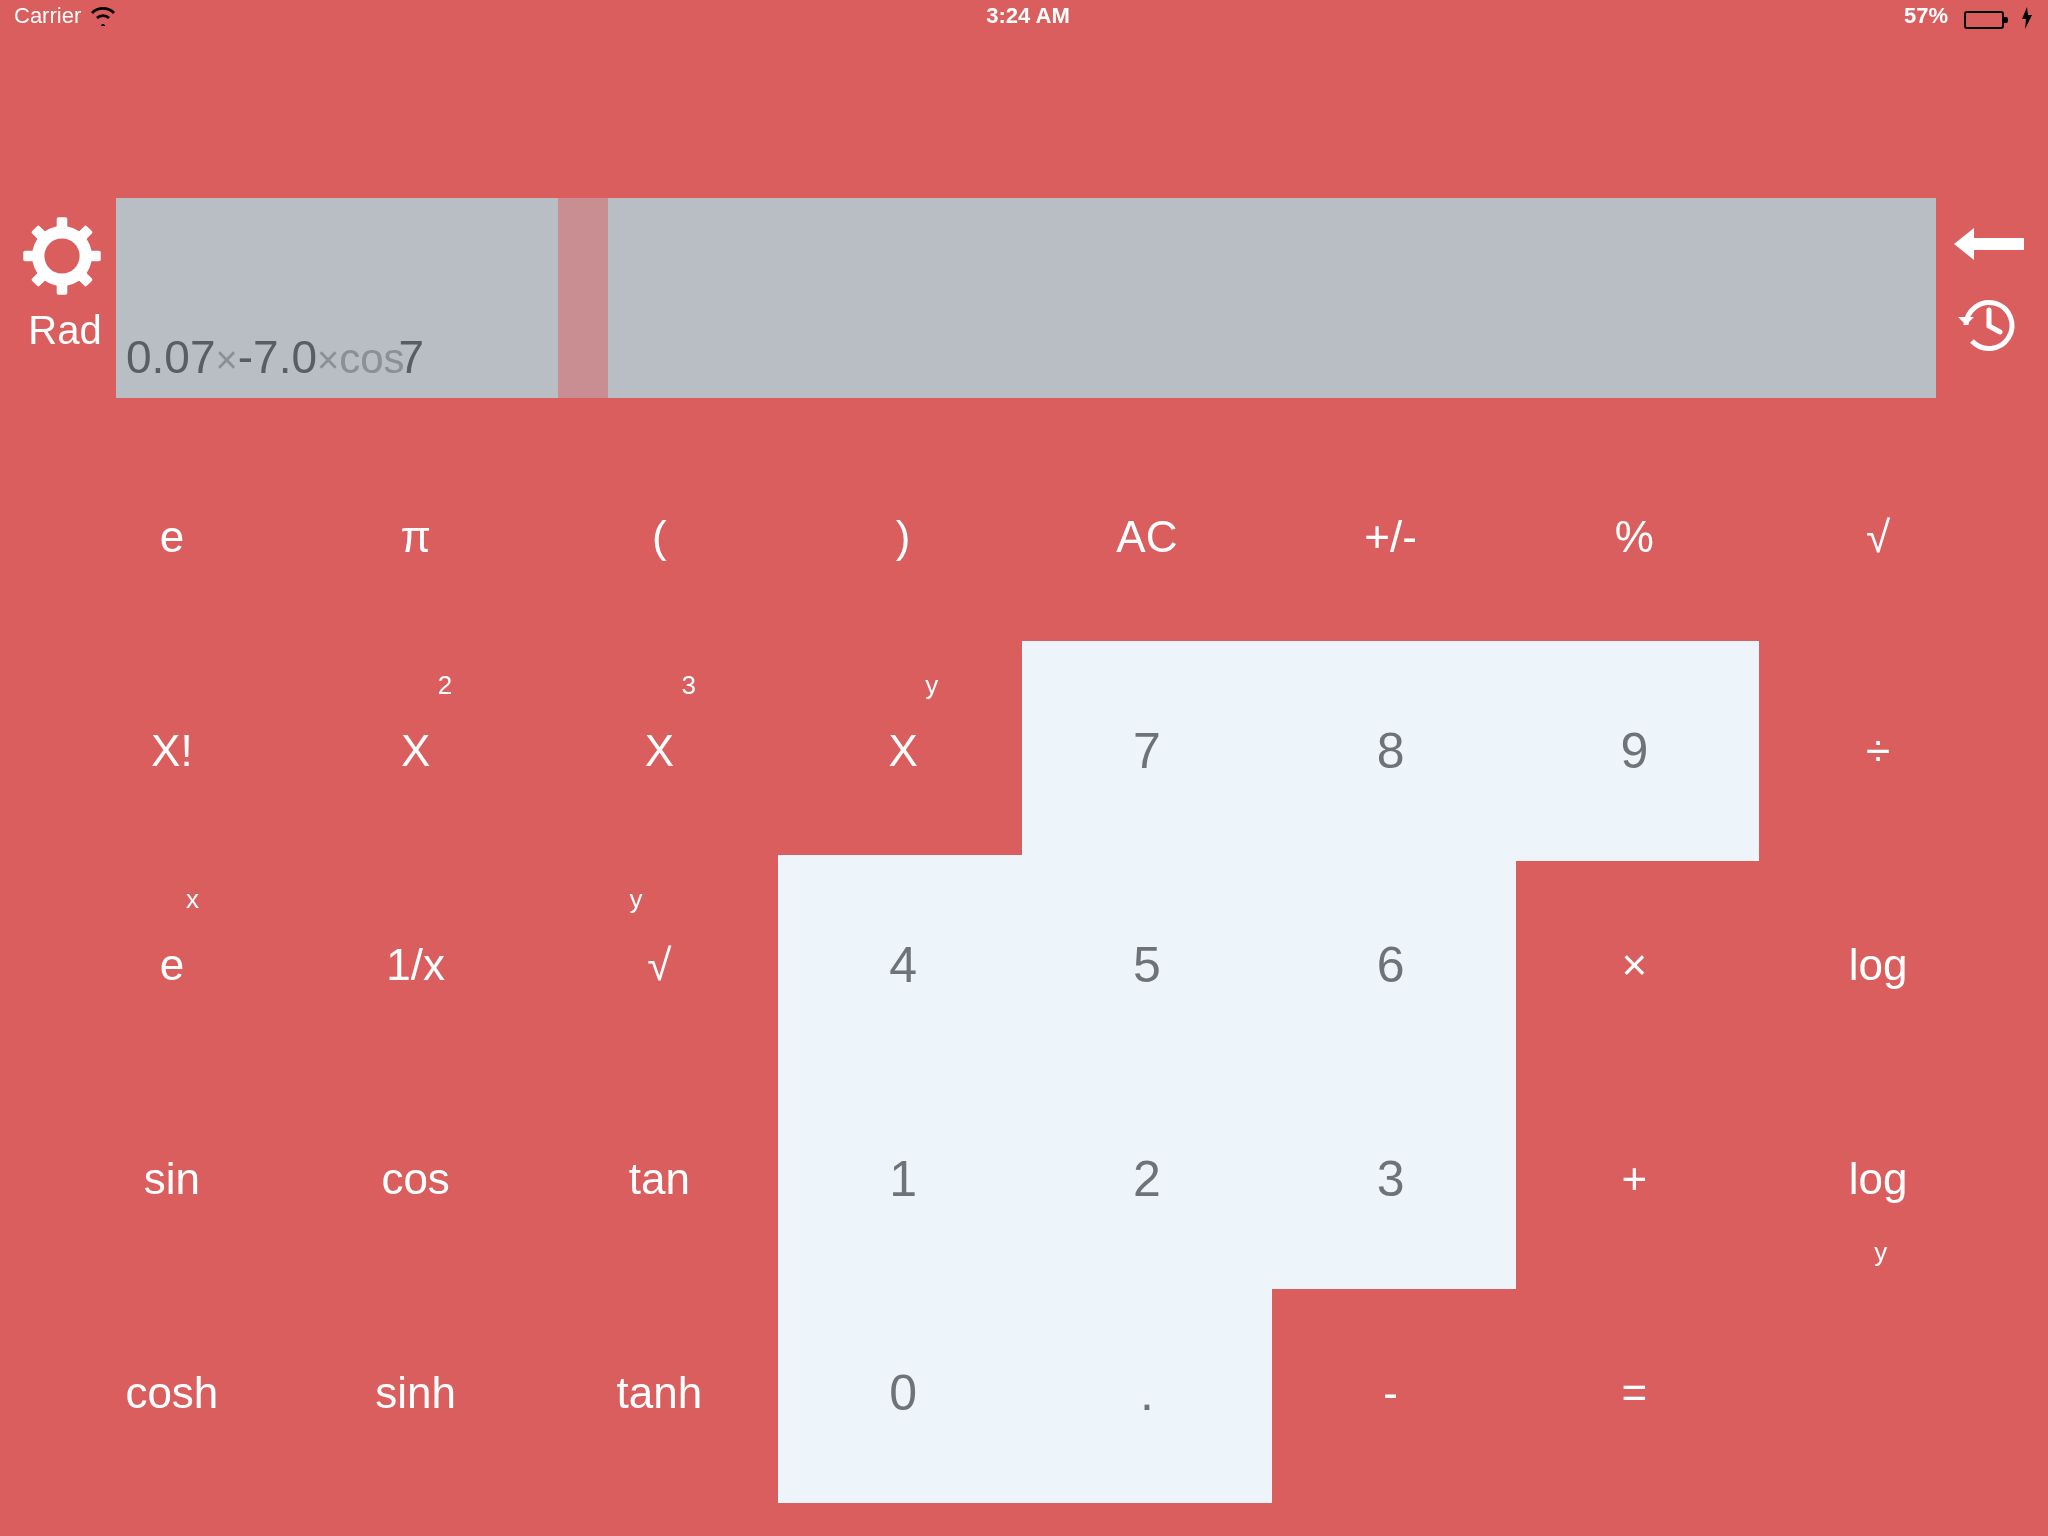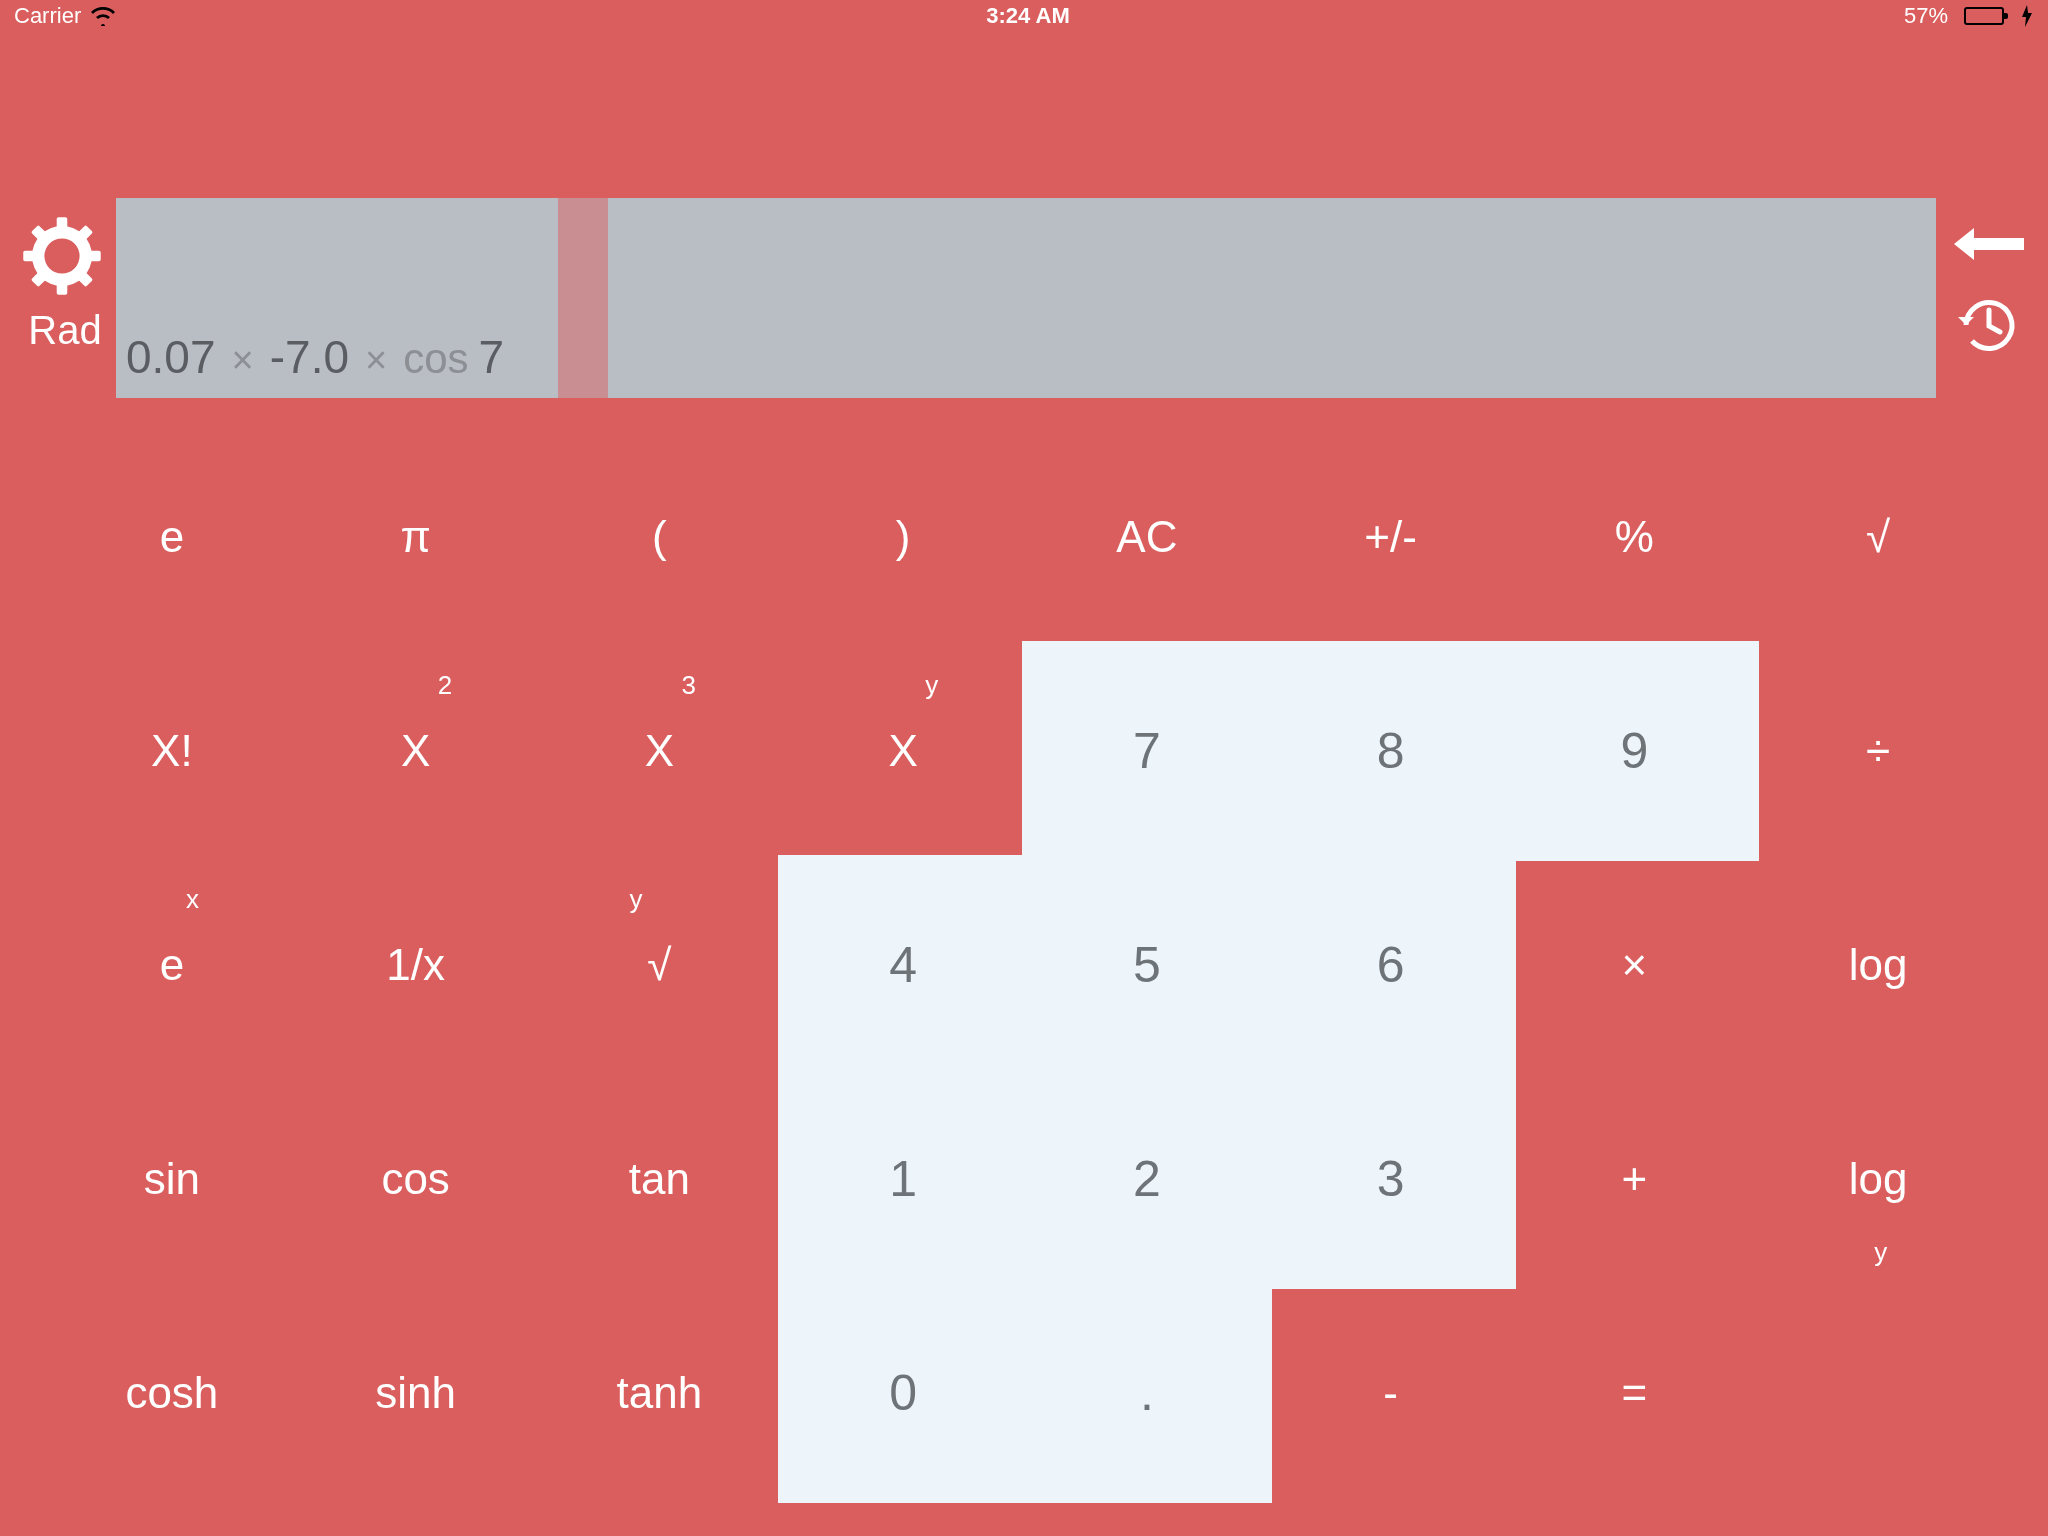--- a/index.html
+++ b/index.html
@@ -16,21 +16,21 @@
       position: absolute;
       top: 0; left: 0; right: 0;
       height: 32px;
       display: flex;
       align-items: center;
       font-size: 22px;
       color: #ffffff;
     }
     .status-left { position: absolute; left: 14px; display: flex; align-items: center; gap: 8px; }
     .status-center { width: 100%; text-align: center; font-weight: 600; margin-left: 8px; }
-    .status-right { position: absolute; right: 14px; display: flex; align-items: center; gap: 16px; }
+    .status-right { position: absolute; right: 14px; display: flex; align-items: flex-end; gap: 16px; font-weight: bold; }
     .wifi-icon { font-size: 24px; }
     .battery {
       width: 40px; height: 18px; border: 2px solid #000; border-radius: 3px; position: relative;
       display: inline-block;
     }
     .battery::after {
       content: ''; position: absolute; right: -6px; top: 4px; width: 4px; height: 6px; background: #000; border-radius: 0 2px 2px 0;
     }
     .battery-fill { background: #3ac740; height: 100%; width: 57%; }
     .charge { font-size: 20px; }
@@ -60,21 +60,21 @@
       position: absolute;
       left: 116px; top: 198px;
       width: 1820px; height: 200px;
       background: #b9bec4;
     }
     .display-text {
       position: absolute;
       left: 10px; bottom: 14px;
       font-size: 46px;
       color: #5a5e63;
-      display: flex; align-items: baseline; gap: 16px;
+      display: flex; align-items: baseline; 
       font-weight: 400;
     }
     .display-text .op { color: #8c8f94; font-size: 38px; }
     .display-text .fn { color: #8c8f94; font-size: 42px; }
     .cursor-hl {
       position: absolute;
       left: 442px; top: 0;
       width: 50px; height: 200px;
       background: rgba(218,94,94,0.5);
     }

